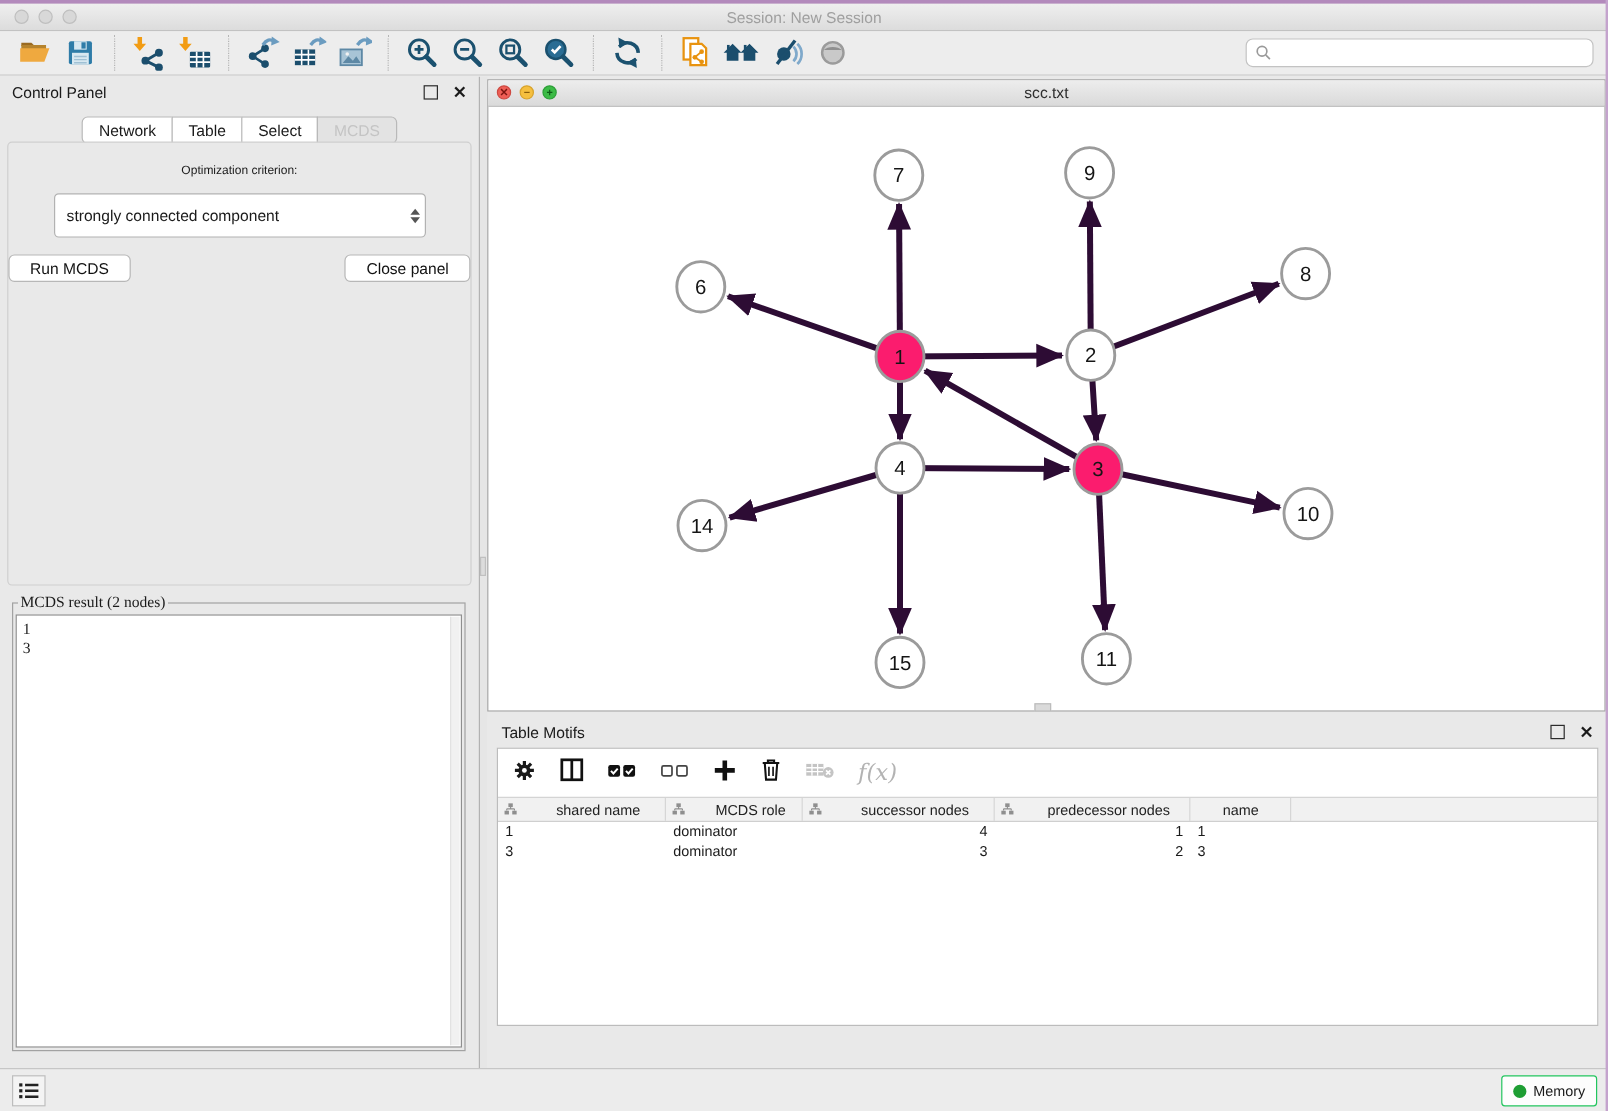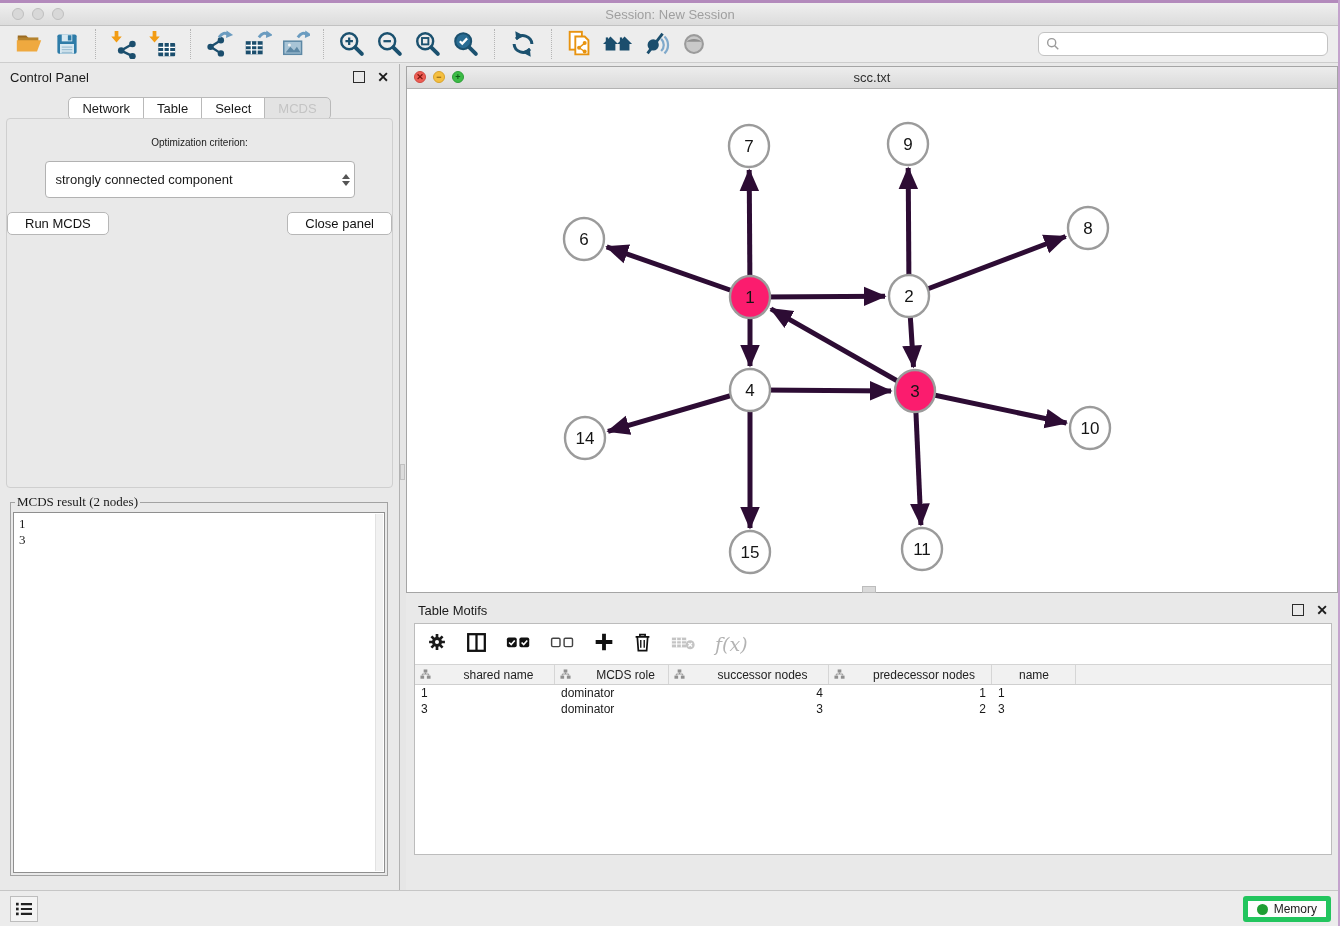--- a/index.html
+++ b/index.html
@@ -89,21 +89,21 @@
   .th{display:flex;align-items:center;border-right:1px solid #d6d6d6;font-size:12px;color:#222;box-sizing:border-box;padding-left:5px;gap:16px;}
   .th .thlab{flex:1;text-align:center;padding-right:4px;}
   .tr{display:flex;height:16px;}
   .td{font-size:12px;box-sizing:border-box;padding:0 6px;line-height:16px;}
   #tp-tabs{position:absolute;top:268px;left:0;right:0;}
 
   
   #status-bar{position:absolute;left:0;top:890px;right:0;height:36px;background:#ececec;border-top:1px solid #c6c6c6;}
   #list-btn{position:absolute;left:10px;top:5px;width:28px;height:26px;background:#f4f4f4;
     border:1px solid #bdbdbd;display:flex;align-items:center;justify-content:center;box-sizing:border-box;}
-  #memory-btn{position:absolute;right:9px;top:5px;height:26px;background:#fdfdfd;border:5px solid #22c55e;
+  #memory-btn{position:absolute;right:9px;top:5px;height:26px;background:#fdfdfd;border:1px solid #22c55e;
     border-radius:3px;display:flex;align-items:center;gap:6px;padding:0 9px;font-size:12px;box-sizing:border-box;}
   #memory-dot{width:11px;height:11px;border-radius:50%;background:#1e9e33;}
 
   .fx-glyph{font-family:"DejaVu Serif",serif;font-style:italic;font-size:19px;color:#b3b3b3;}
 </style>
 </head>
 <body>
 
 <div id="frame-top"></div>
 <div id="frame-right"></div>

